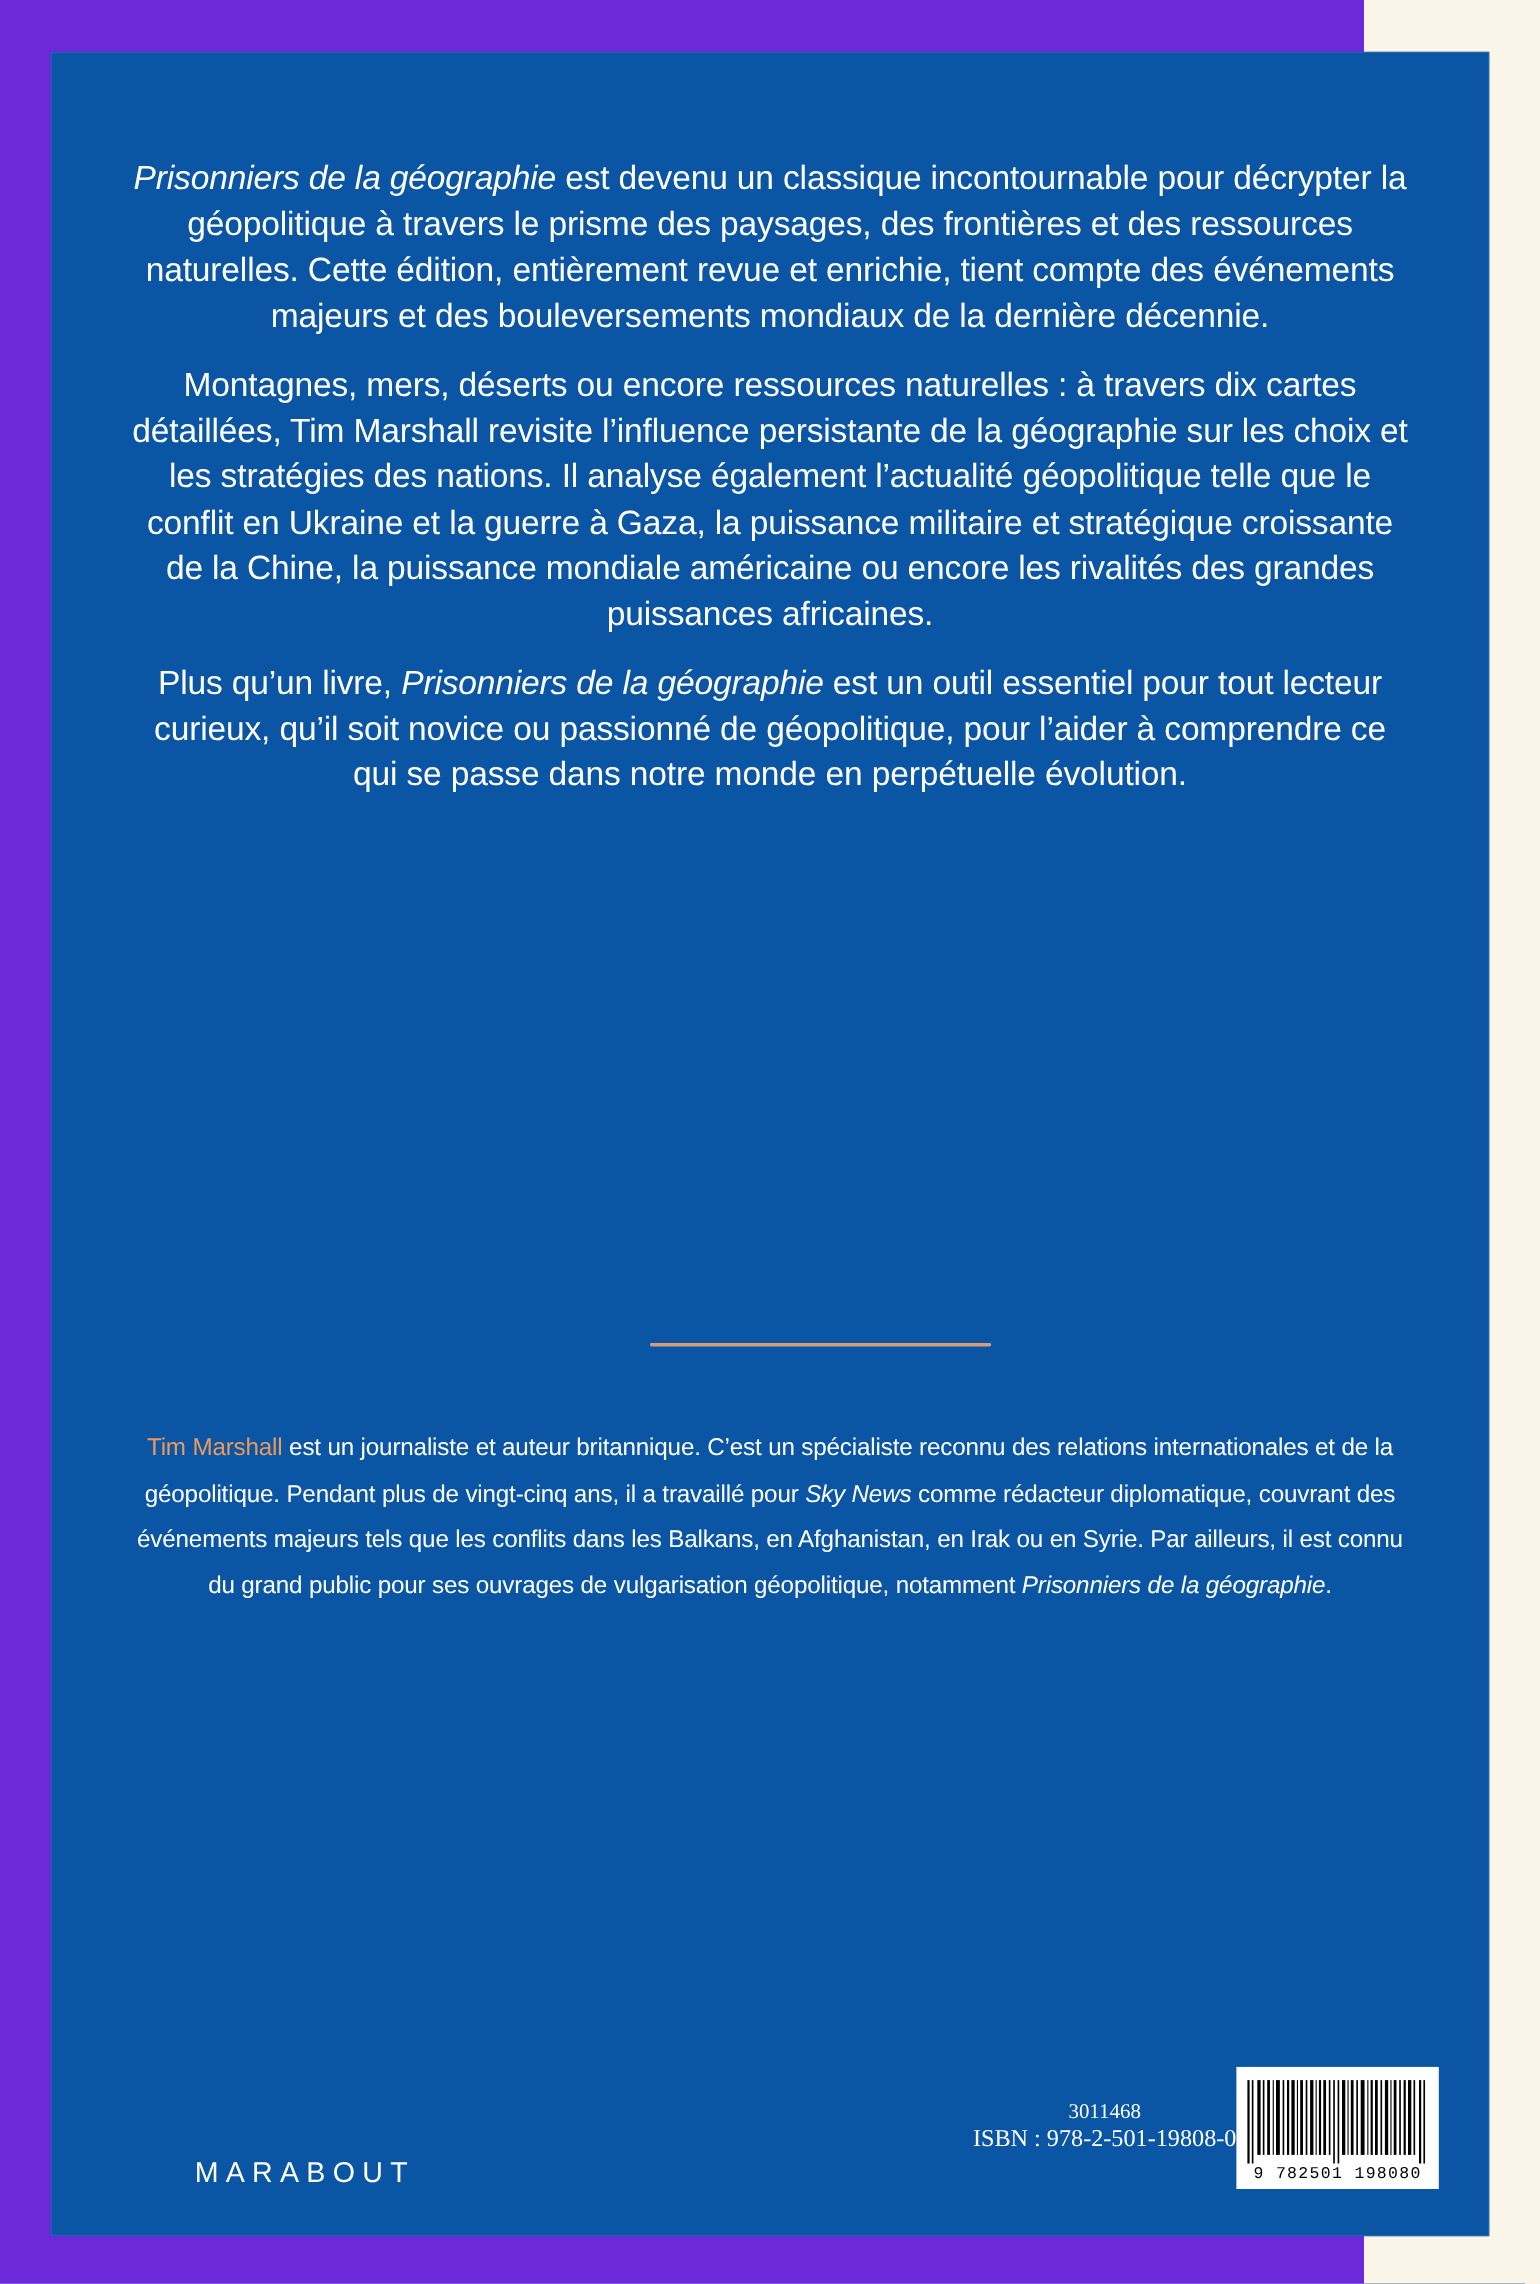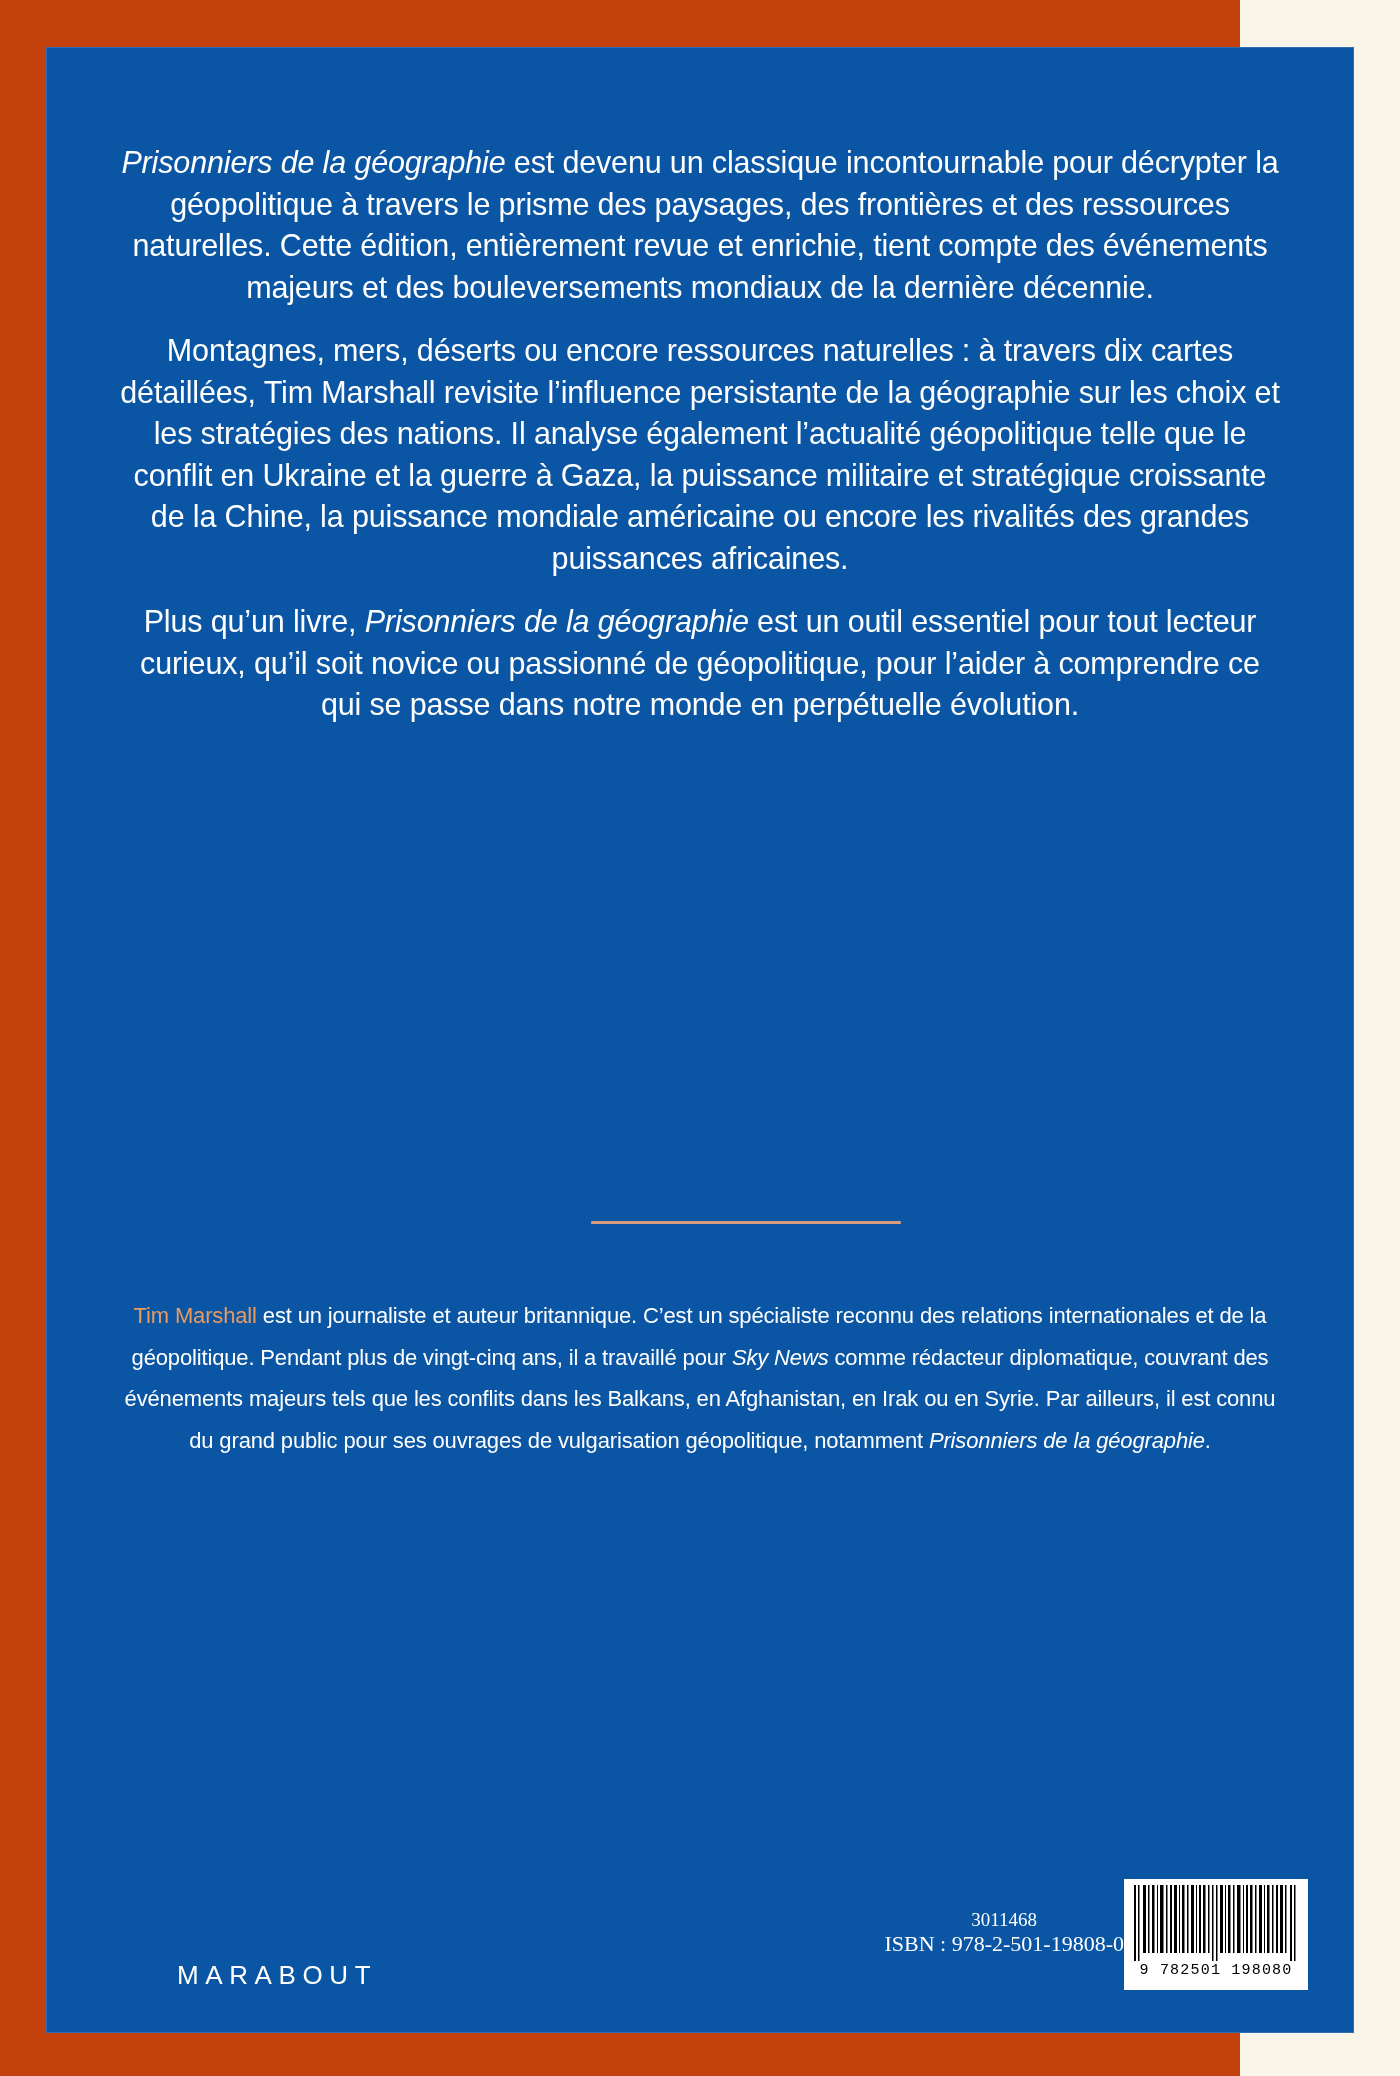--- a/index.html
+++ b/index.html
@@ -13,21 +13,21 @@
     background: #FBF4E8;
     font-family: "Liberation Sans", sans-serif;
     overflow: hidden;
   }
 
   
   .page {
     position: relative;
     width: 1240px;
     height: 2076px;
-    background: #c2410c;
+    background: #6d28d9;
   }
 
   
   .cover-panel {
     position: absolute;
     left: 46px;
     top: 47px;
     width: 1308px;
     height: 1986px;
     background: #0B56A4;
@@ -160,21 +160,21 @@
 
   
   .barcode {
     background: #FFFFFF;
     width: 184px;
     height: 111px;
     padding: 6px 8px 4px 8px;
     box-sizing: border-box;
     display: flex;
     flex-direction: column;
-    justify-content: flex-start;
+    justify-content: flex-end;
   }
   .barcode-bars {
     height: 76px;
     width: 100%;
     display: block;
   }
   .barcode-digits {
     font-family: "Liberation Mono", monospace;
     font-size: 15px;
     color: #000000;

